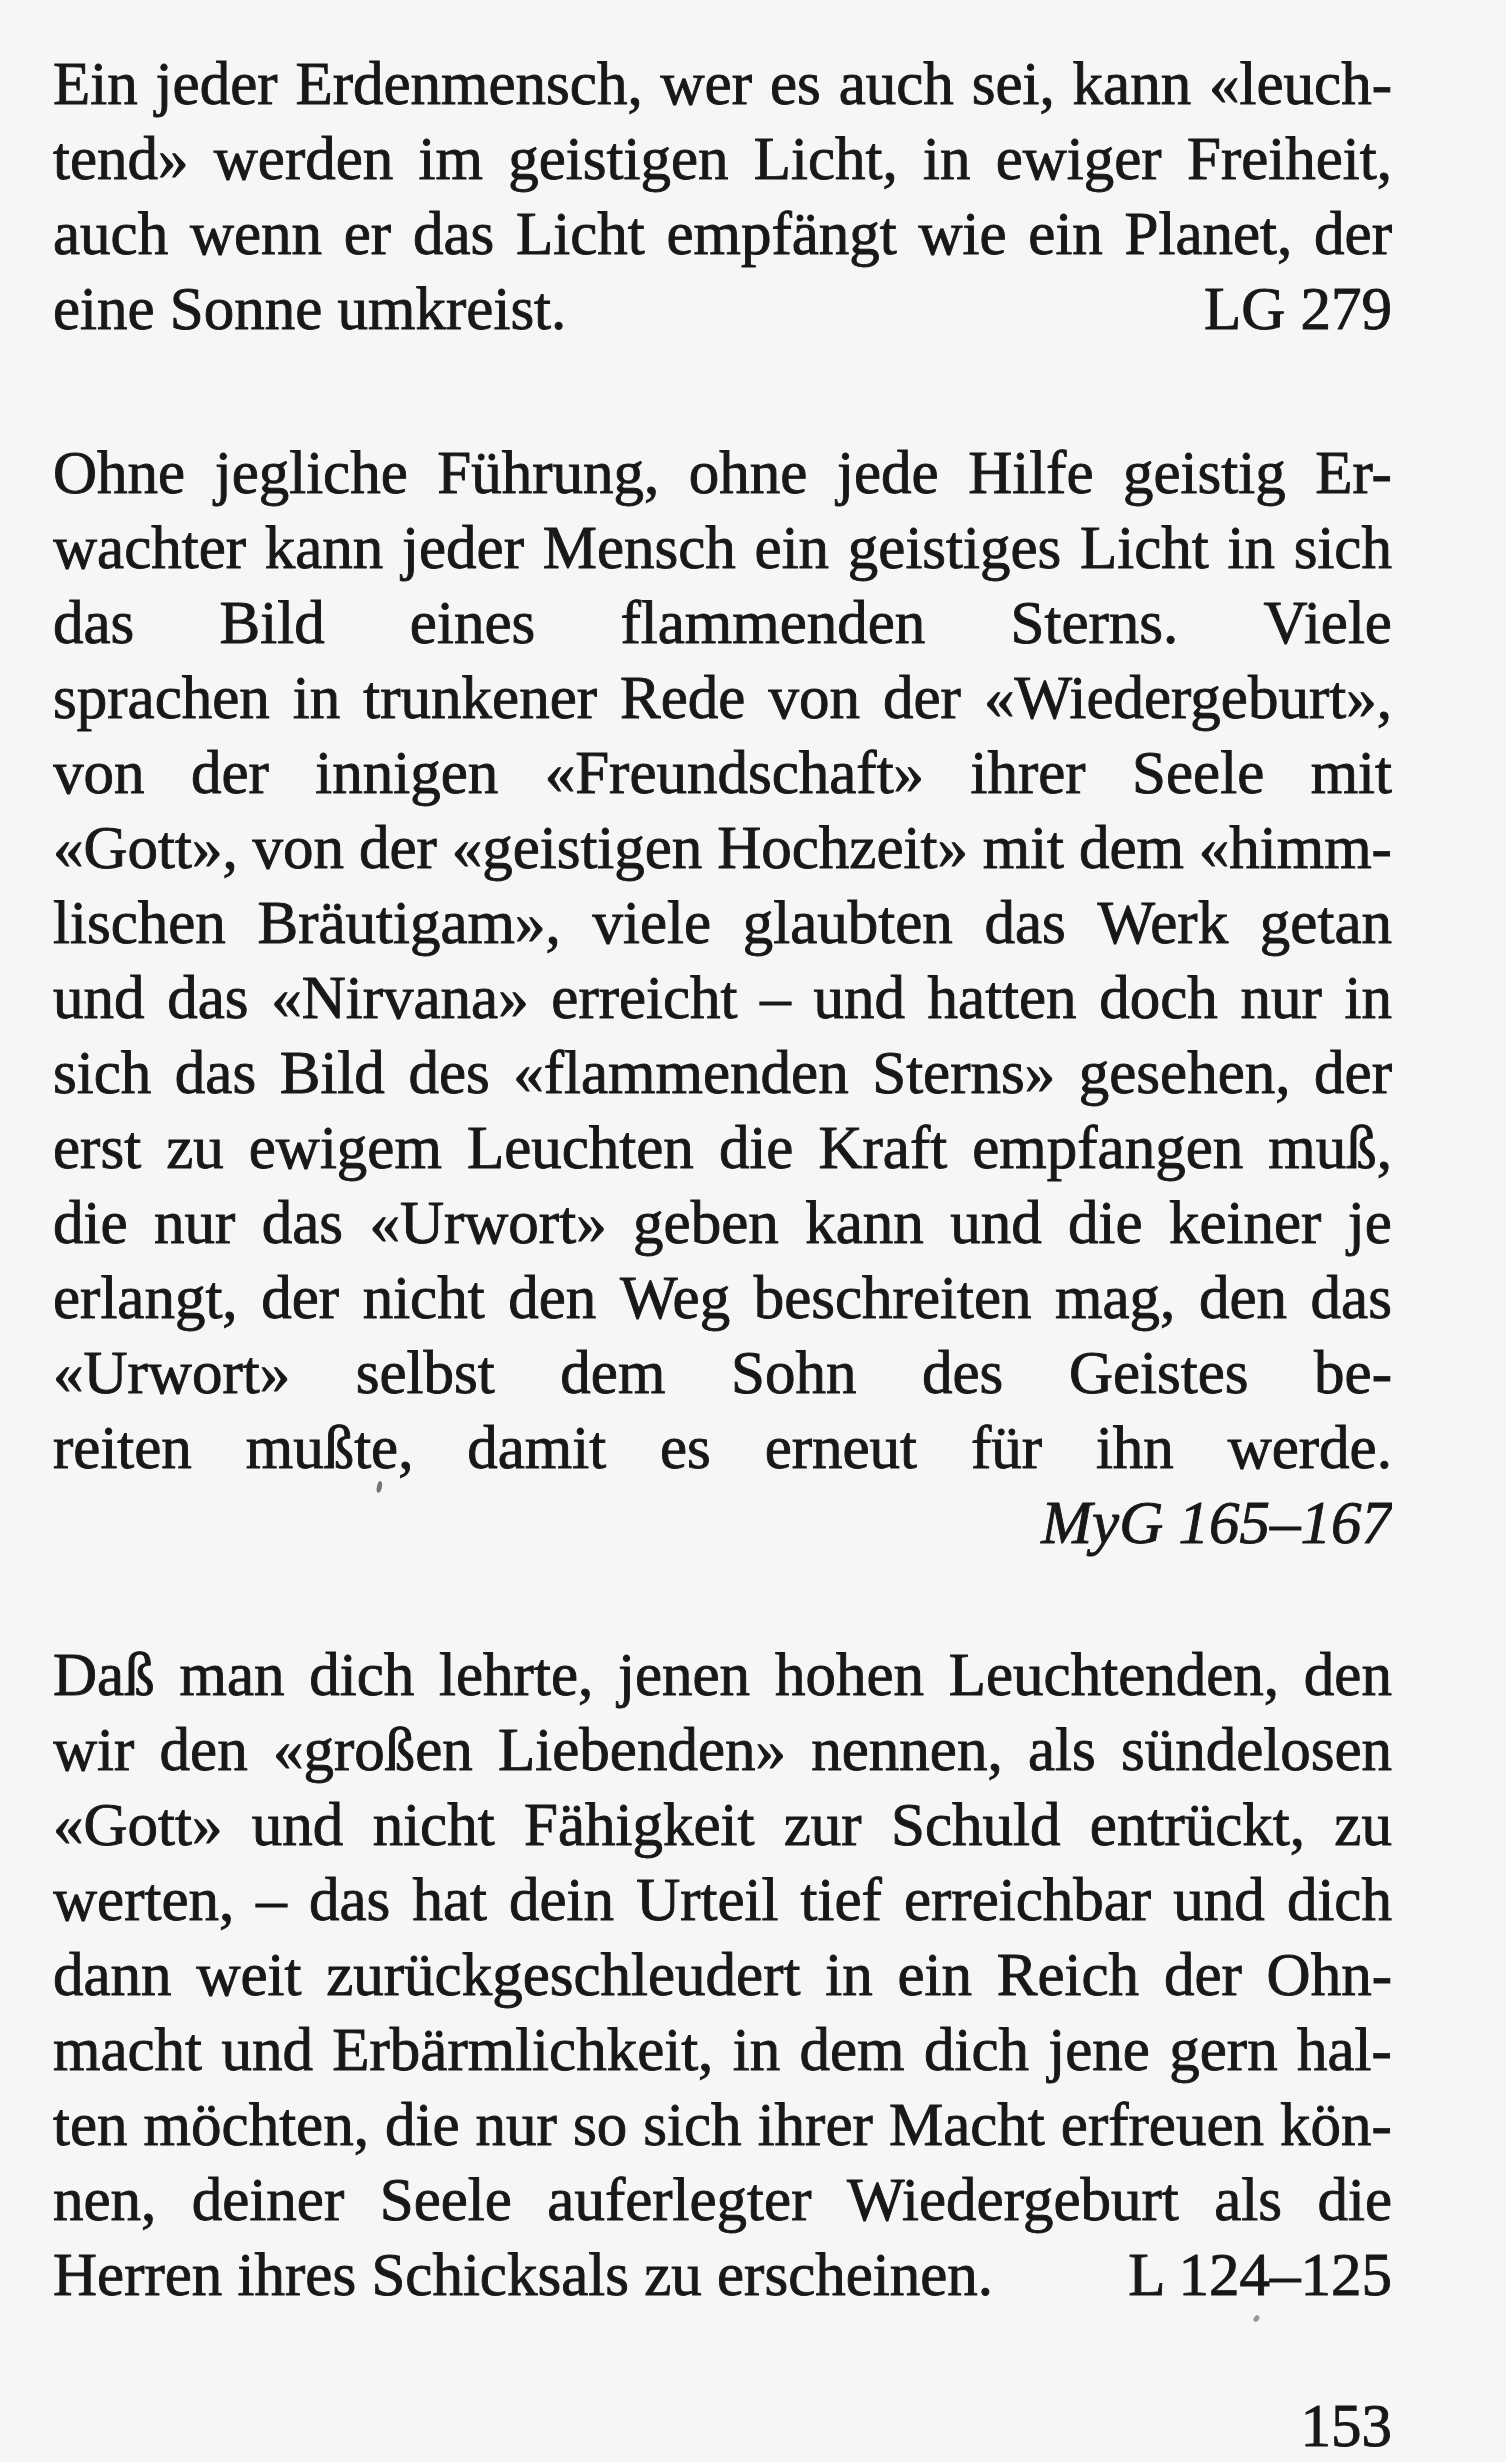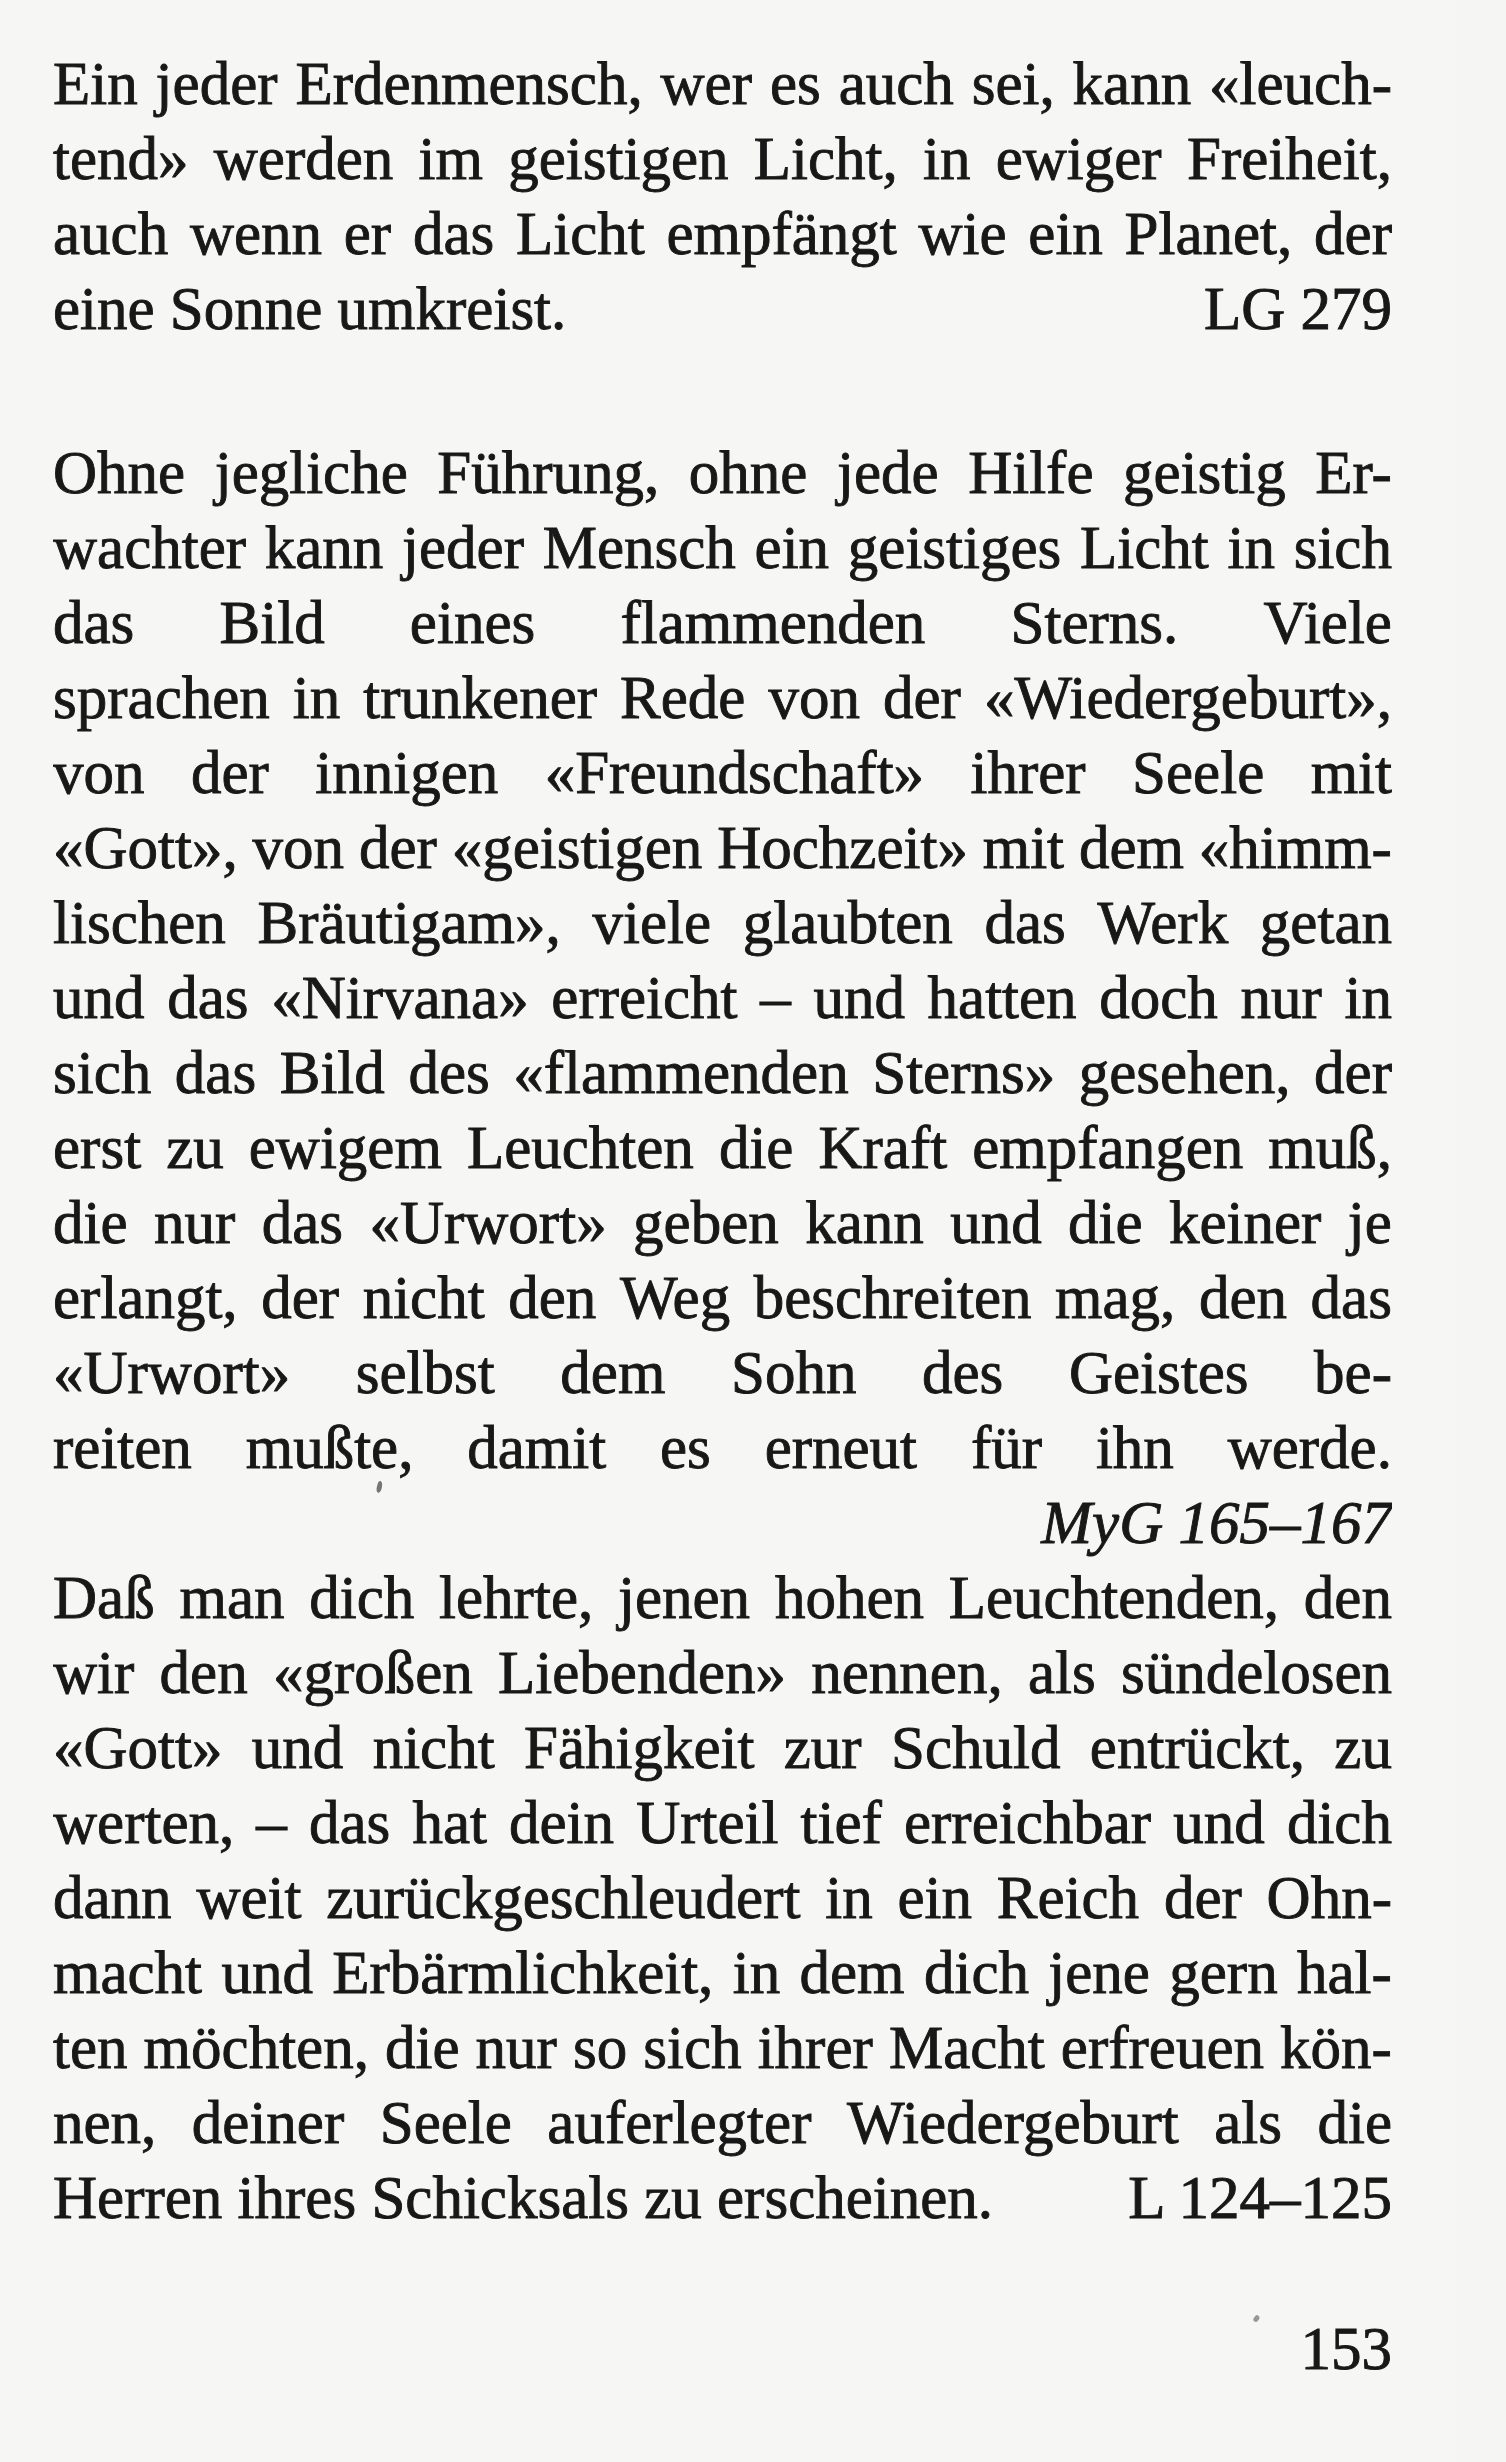--- a/index.html
+++ b/index.html
@@ -27,21 +27,21 @@
     justify-content: space-between;
     align-items: baseline;
     height: 75px;
     overflow: hidden;
     white-space: nowrap;
   }
   .line .w { flex: 0 0 auto; }
   .lastline { justify-content: space-between; }
   .citeline { justify-content: flex-end; font-style: italic; }
   .para-2 { margin-top: 89px; }
-  .para-3 { }
+  .para-3 { margin-top: 77px; }
   .pagenum-row {
     margin-top: 76px;
     text-align: right;
     height: 75px;
     line-height: 75px;
   }
   .speck {
     position: absolute;
     background: #4a4a48;
     border-radius: 40% 60% 50% 50%;

